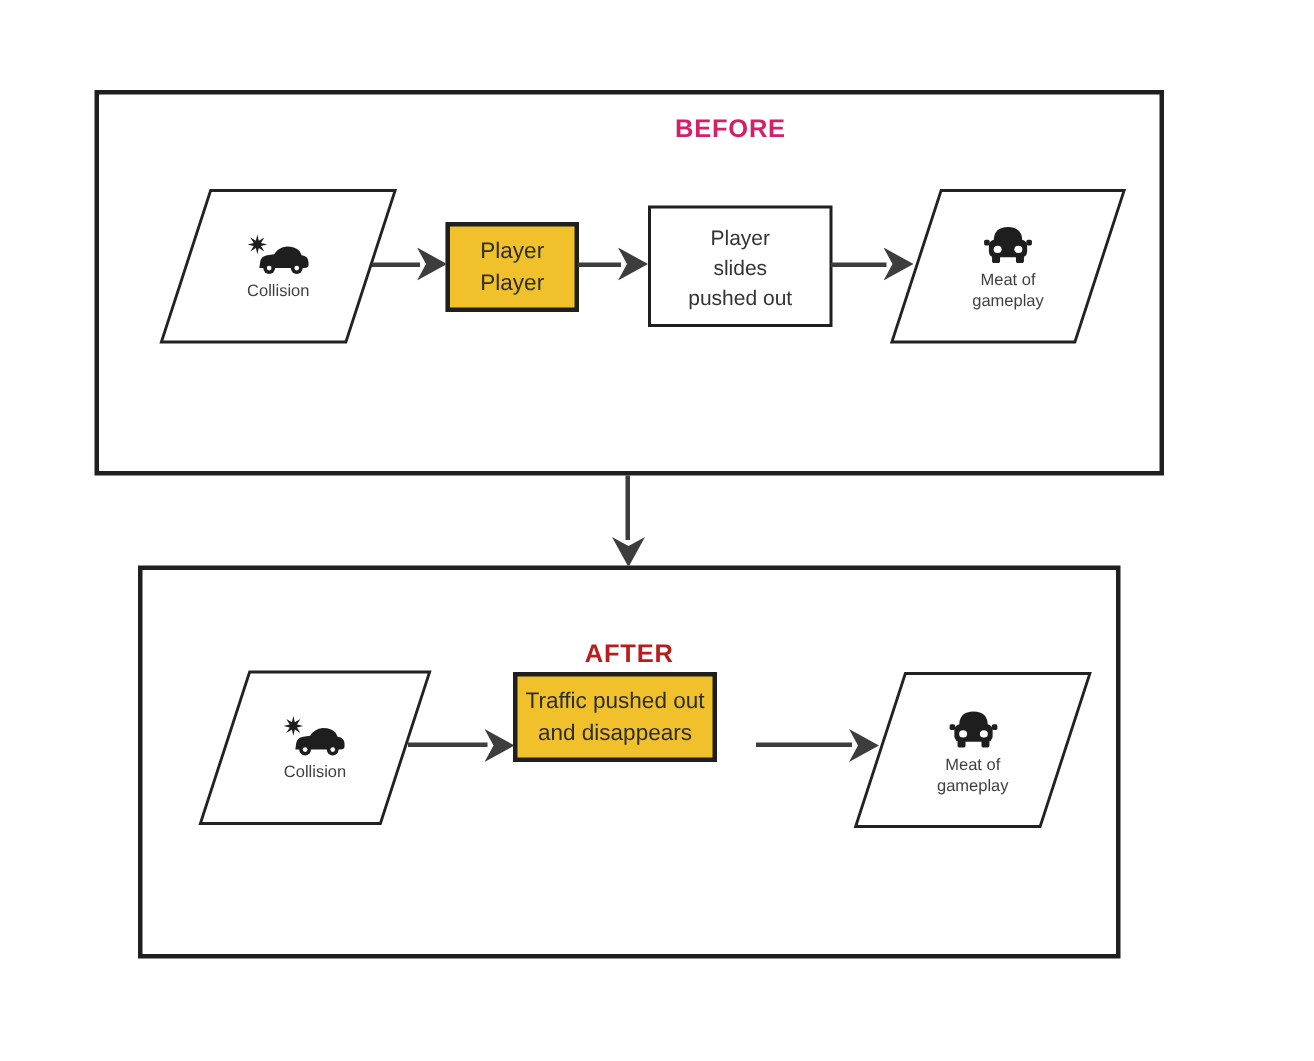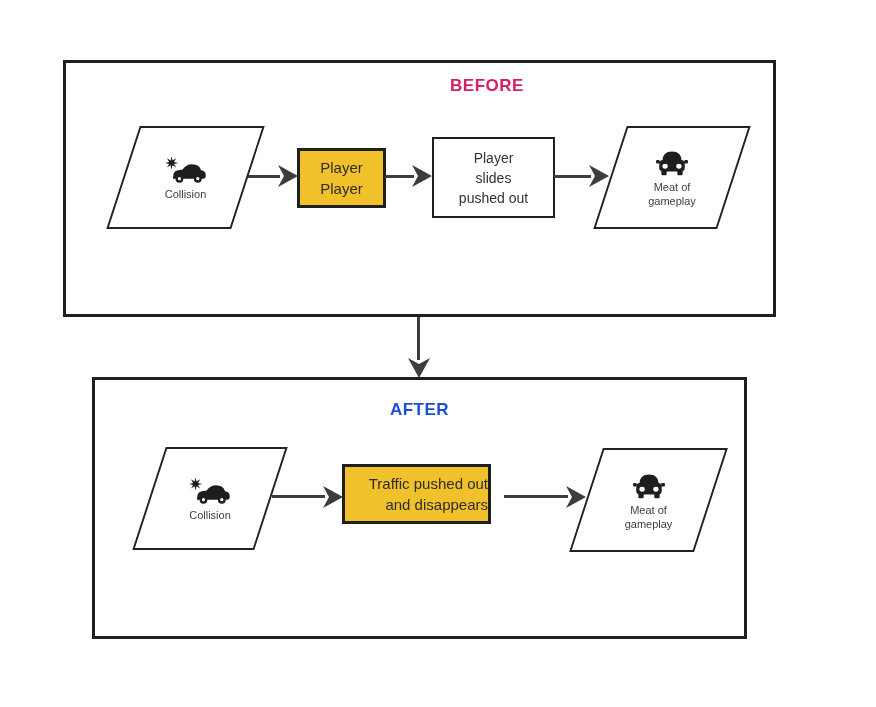--- a/index.html
+++ b/index.html
@@ -102,21 +102,21 @@
   </div>
 
   <div class="arrow-line-v" style="left:417px;top:317px;height:43px;"></div>
   <div class="arrow-head" style="left:408px;top:358px;">
     <svg width="22" height="20" viewBox="0 0 22 20">
         <polygon points="0,0 11,6 22,0 11,20" fill="#3d3d3d"></polygon>
       </svg>
   </div>
 
   <div class="section-box" style="left:92px;top:377px;width:655px;height:262px;"></div>
-  <div class="section-title" style="left:92px;top:400px;width:655px;color:#1d4ed8;">AFTER</div>
+  <div class="section-title" style="left:92px;top:426px;width:655px;color:#b91c1c;">AFTER</div>
 
   <div class="pgram" style="left:149px;top:447px;width:122px;height:103px;">
     <div class="pgram-inner">
       <span class="icon">
         <svg width="42" height="29" viewBox="0 0 64 44" fill="#1e1e1e">
           <polygon points="10,2 11.5,8.3 17.1,4.9 13.7,10.5 20,12 13.7,13.5 17.1,19.1 11.5,15.7 10,22 8.5,15.7 2.9,19.1 6.3,13.5 0,12 6.3,10.5 2.9,4.9 8.5,8.3"></polygon>
           <path d="M12,36 L13,29 Q14,24 20,23 L27,22 Q31,15 40,14 Q49,14 53,19 L55,23 Q62,24 62,30 L62,33 Q62,36 58,36 Z"></path>
           <circle cx="22" cy="36" r="6"></circle>
             <circle cx="50" cy="36" r="6"></circle>
           <circle cx="22" cy="36" r="2.4" fill="#ffffff"></circle>
@@ -127,21 +127,21 @@
     </div>
   </div>
 
   <div class="arrow-line" style="left:272px;top:495px;width:53px;"></div>
   <div class="arrow-head" style="left:323px;top:486px;">
     <svg width="20" height="22" viewBox="0 0 20 22">
         <polygon points="0,0 6,11 0,22 20,11" fill="#3d3d3d"></polygon>
       </svg>
   </div>
 
-  <div class="proc-box proc-yellow" style="left:342px;top:464px;width:149px;height:60px;align-items:flex-end;">
+  <div class="proc-box proc-yellow" style="left:342px;top:448px;width:136px;height:60px;">
     <div class="proc-text">Traffic pushed out</div>
     <div class="proc-text">and disappears</div>
   </div>
 
   <div class="arrow-line" style="left:504px;top:495px;width:64px;"></div>
   <div class="arrow-head" style="left:566px;top:486px;">
     <svg width="20" height="22" viewBox="0 0 20 22">
         <polygon points="0,0 6,11 0,22 20,11" fill="#3d3d3d"></polygon>
       </svg>
   </div>

